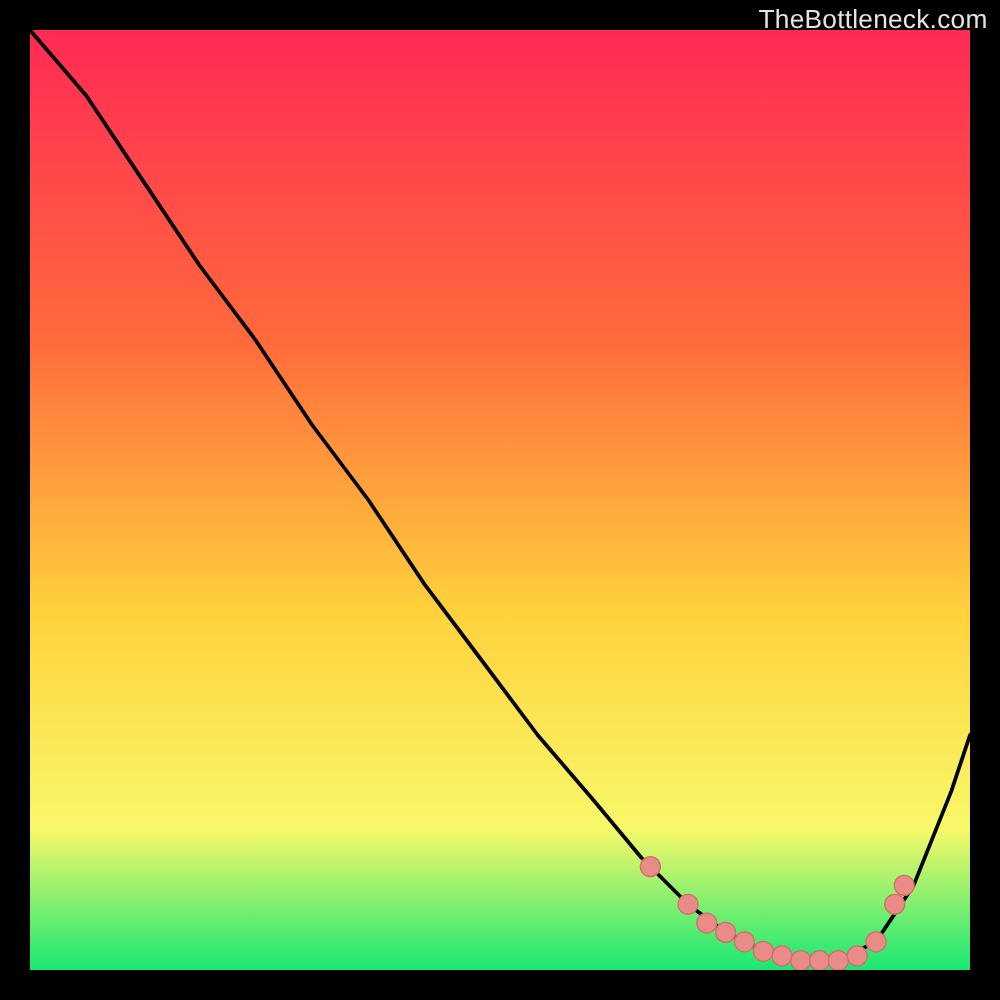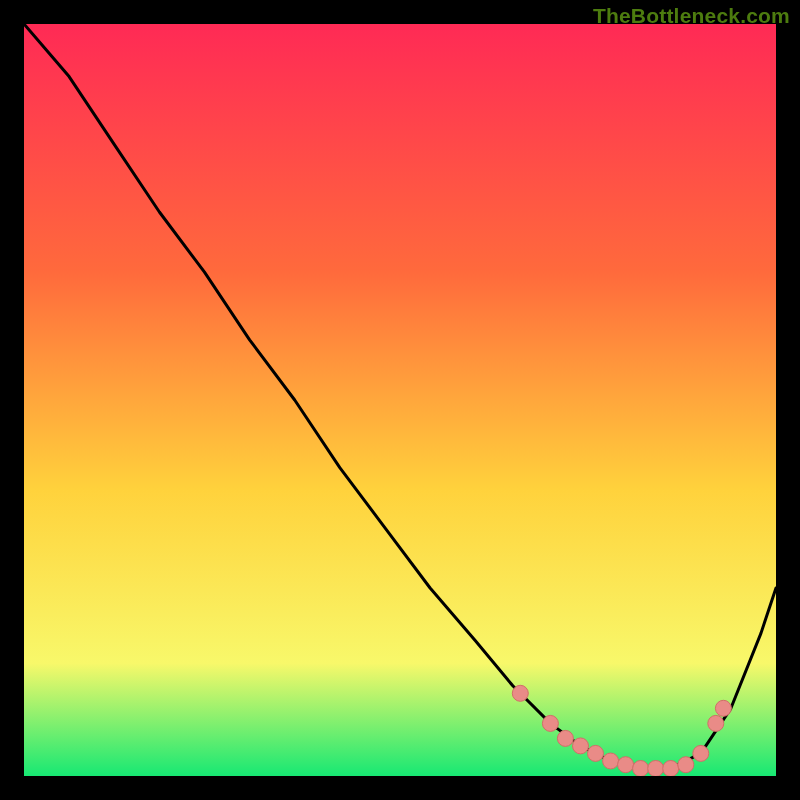--- a/index.html
+++ b/index.html
@@ -13,23 +13,23 @@
   }
   .stage {
     position: relative;
     width: 800px;
     height: 800px;
   }
   .watermark {
     position: absolute;
     top: 4px;
     right: 10px;
-    color: #4d7c0f;
+    color: #e5e5e5;
     font-size: 21px;
-    font-weight: 700;
+    font-weight: 400;
     letter-spacing: 0.2px;
     user-select: none;
   }
   svg.chart {
     position: absolute;
     left: 24px;
     top: 24px;
     width: 752px;
     height: 752px;
     display: block;

